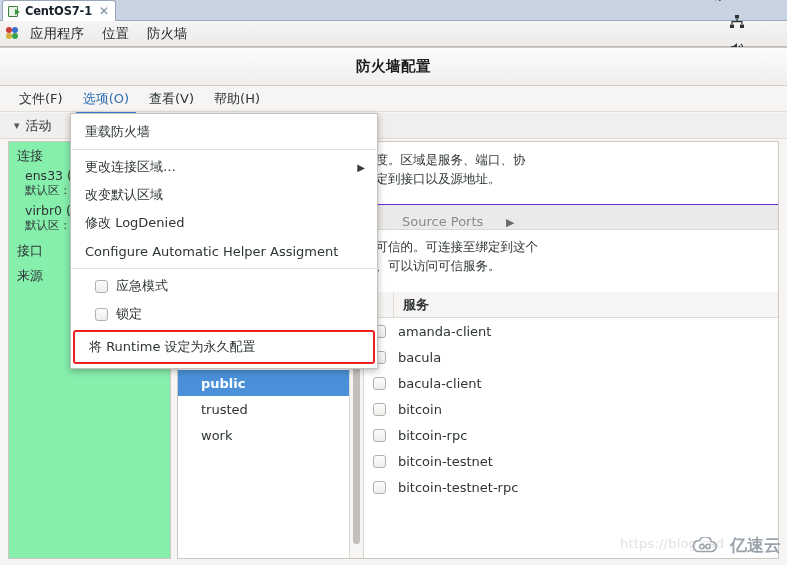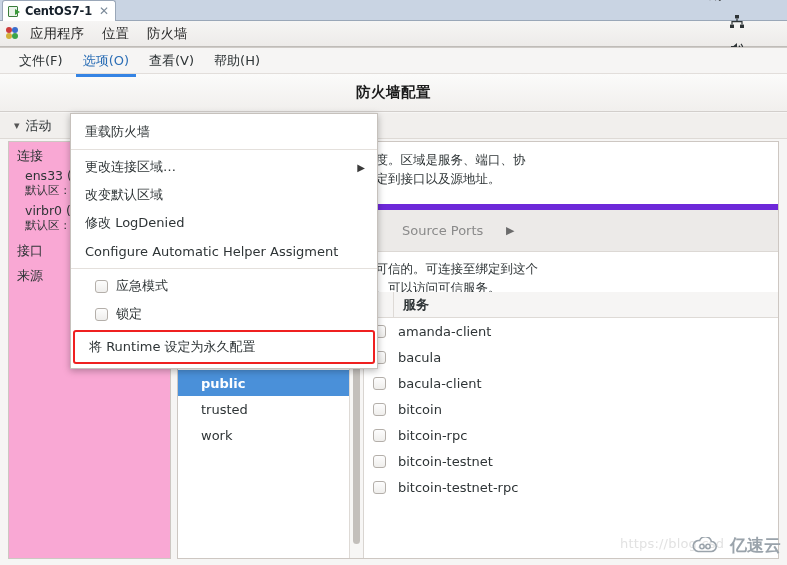--- a/index.html
+++ b/index.html
@@ -85,39 +85,39 @@
   #zonebar{
     position:absolute; left:0; top:0; width:787px; height:26px;
     background:#f1efed; display:flex; align-items:center; padding-left:14px; gap:6px;
     border-bottom:1px solid #dedad6;
   }
   #zonebar .cv{ font-size:11px; color:#555; }
   #zonebar .lb{ font-size:13px; color:#2e3436; }
 
   #splitleft{
     position:absolute; left:8px; top:28px; width:163px; height:418px;
-    background:#f9a8d4; border:1px solid #cdc7c2;
+    background:#86efac; border:1px solid #cdc7c2;
   }
   #splitleft .grp{ font-size:13px; padding:5px 8px 2px 8px; color:#2e3436;}
   #splitleft .sub{ font-size:12.5px; padding:1px 8px 0 16px; color:#2e3436; white-space:nowrap; overflow:hidden;}
   #splitleft .sub2{ font-size:11.5px; padding:0 8px 4px 16px; color:#2e3436; white-space:nowrap; overflow:hidden;}
 
   #splitright{
     position:absolute; left:177px; top:28px; width:602px; height:418px;
     background:#ffffff; border:1px solid #cdc7c2; overflow:hidden;
   }
   #desc{
     padding:8px 10px 6px 10px; font-size:12.5px; line-height:19px; color:#2e3436;
     background:#ffffff; height:62px; overflow:hidden; white-space:nowrap;
   }
 
   
   #tabs{
-    height:48px; background:#eceae8; border-top:6px solid #6d28d9; border-bottom:1px solid #dcd8d4;
-    display:flex; align-items:center; padding:0 2px;
+    height:26px; background:#eceae8; border-top:1px solid #6d28d9; border-bottom:1px solid #dcd8d4;
+    display:flex; align-items:flex-end; padding:0 2px;
   }
   #tabs .arw{ width:18px; display:flex; align-items:center; justify-content:center; color:#6b6b6b; font-size:11px;}
   #tabs .tb{ padding:0 18px; display:flex; align-items:center; font-size:13px; color:#8a8a8a; position:relative; white-space:nowrap;}
   #tabs .tb.sel{ color:#1b1b1b; font-weight:bold; }
   #tabs .tb.sel:after{ content:""; position:absolute; left:6px; right:6px; bottom:0; height:3px; background:#3584e4;}
 
   #desc2{ padding:7px 10px 6px 10px; font-size:12.5px; line-height:19px; color:#2e3436; white-space:nowrap; overflow:hidden; height:50px;}
 
   
   #lists{ position:absolute; left:0; top:150px; right:0; bottom:0; display:flex; }
@@ -198,29 +198,29 @@
       </svg>
     <svg class="trayico" viewBox="0 0 16 16">
         <path d="M8 1.6v6" stroke="#2e3436" stroke-width="1.4" fill="none"></path>
         <path d="M4.2 4A5.2 5.2 0 108 2.9" stroke="#2e3436" stroke-width="1.4" fill="none" stroke-linecap="round"></path>
       </svg>
   </div>
 </div>
 
 <div id="appwin">
 
+  <div id="titlebar">
+    <div class="wt">防火墙配置</div>
+  </div>
+
   <div id="menubar">
     <div class="mi">文件(F)</div>
     <div class="mi active">选项(O)</div>
     <div class="mi">查看(V)</div>
     <div class="mi">帮助(H)</div>
-  </div>
-
-  <div id="titlebar">
-    <div class="wt">防火墙配置</div>
   </div>
 
   <div id="content">
 
     <div id="zonebar">
       <span class="cv">▾</span>
       <span class="lb">活动</span>
     </div>
 
     <div id="splitleft">

